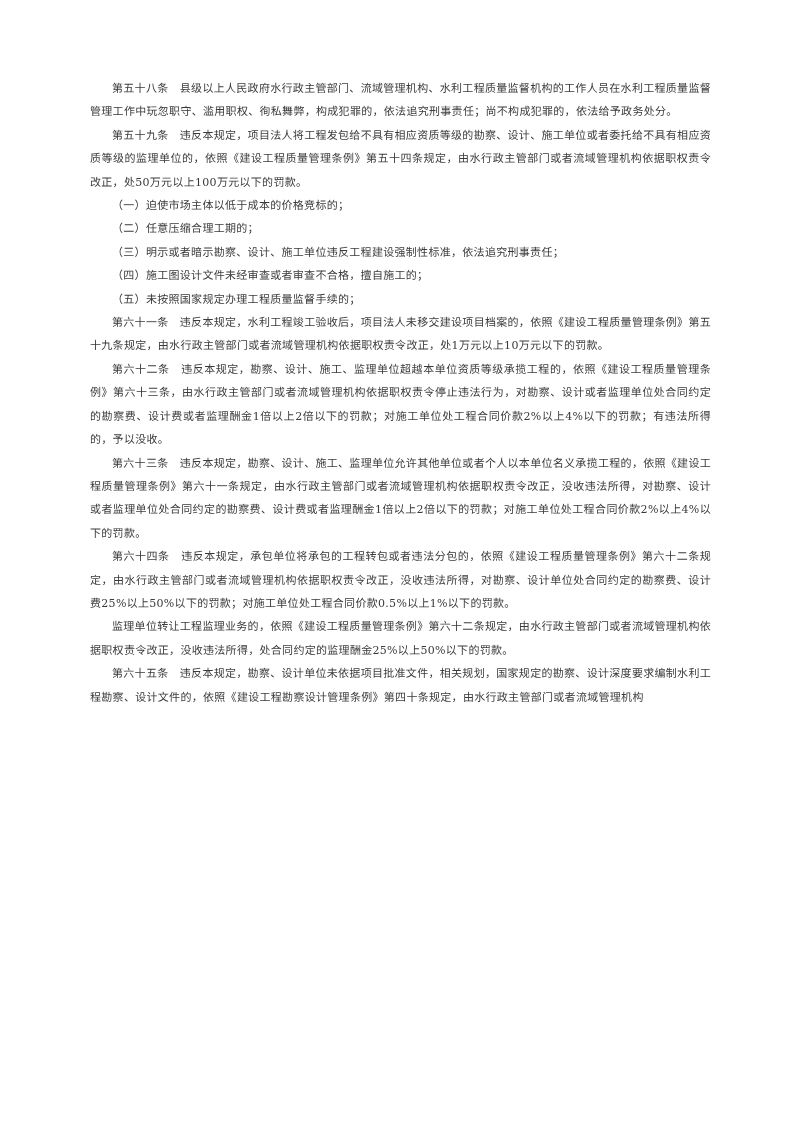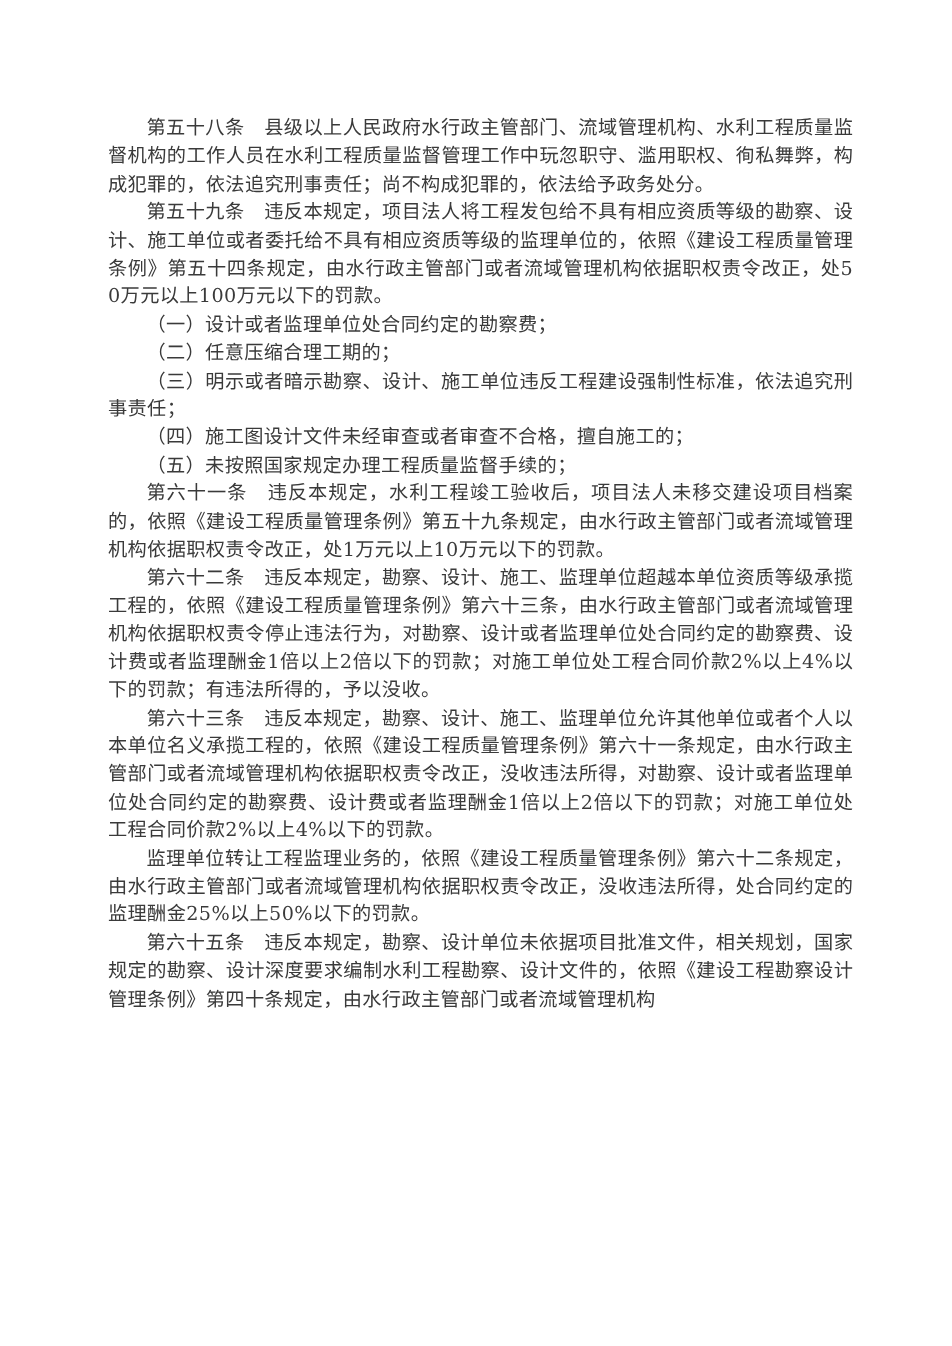--- a/index.html
+++ b/index.html
@@ -18,45 +18,45 @@
     height: 1122px;
     background: #ffffff;
     overflow: hidden;
   }
   .doc-content {
     position: absolute;
     left: 90px;
     top: 77px;
     width: 621px;
     color: #3a3a3a;
-    font-size: 16px;
+    font-size: 11px;
     line-height: 23.4px;
     text-align: justify;
     text-justify: inter-ideograph;
     letter-spacing: 0.3px;
-    margin-top: 18px;
   }
   .doc-content p {
     margin: 0;
     padding: 0;
     text-indent: 2em;
     word-break: break-all;
   }
 </style>
 </head>
 <body>
 
 <div class="page">
   <div class="doc-content">
     <p>第五十八条　县级以上人民政府水行政主管部门、流域管理机构、水利工程质量监督机构的工作人员在水利工程质量监督管理工作中玩忽职守、滥用职权、徇私舞弊，构成犯罪的，依法追究刑事责任；尚不构成犯罪的，依法给予政务处分。</p>
     <p>第五十九条　违反本规定，项目法人将工程发包给不具有相应资质等级的勘察、设计、施工单位或者委托给不具有相应资质等级的监理单位的，依照《建设工程质量管理条例》第五十四条规定，由水行政主管部门或者流域管理机构依据职权责令改正，处50万元以上100万元以下的罚款。</p>
-    <p>（一）设计或者监理单位处合同约定的勘察费；</p>
+    <p>（一）迫使市场主体以低于成本的价格竞标的；</p>
     <p>（二）任意压缩合理工期的；</p>
     <p>（三）明示或者暗示勘察、设计、施工单位违反工程建设强制性标准，依法追究刑事责任；</p>
     <p>（四）施工图设计文件未经审查或者审查不合格，擅自施工的；</p>
     <p>（五）未按照国家规定办理工程质量监督手续的；</p>
     <p>第六十一条　违反本规定，水利工程竣工验收后，项目法人未移交建设项目档案的，依照《建设工程质量管理条例》第五十九条规定，由水行政主管部门或者流域管理机构依据职权责令改正，处1万元以上10万元以下的罚款。</p>
     <p>第六十二条　违反本规定，勘察、设计、施工、监理单位超越本单位资质等级承揽工程的，依照《建设工程质量管理条例》第六十三条，由水行政主管部门或者流域管理机构依据职权责令停止违法行为，对勘察、设计或者监理单位处合同约定的勘察费、设计费或者监理酬金1倍以上2倍以下的罚款；对施工单位处工程合同价款2%以上4%以下的罚款；有违法所得的，予以没收。</p>
     <p>第六十三条　违反本规定，勘察、设计、施工、监理单位允许其他单位或者个人以本单位名义承揽工程的，依照《建设工程质量管理条例》第六十一条规定，由水行政主管部门或者流域管理机构依据职权责令改正，没收违法所得，对勘察、设计或者监理单位处合同约定的勘察费、设计费或者监理酬金1倍以上2倍以下的罚款；对施工单位处工程合同价款2%以上4%以下的罚款。</p>
+    <p>第六十四条　违反本规定，承包单位将承包的工程转包或者违法分包的，依照《建设工程质量管理条例》第六十二条规定，由水行政主管部门或者流域管理机构依据职权责令改正，没收违法所得，对勘察、设计单位处合同约定的勘察费、设计费25%以上50%以下的罚款；对施工单位处工程合同价款0.5%以上1%以下的罚款。</p>
     <p>监理单位转让工程监理业务的，依照《建设工程质量管理条例》第六十二条规定，由水行政主管部门或者流域管理机构依据职权责令改正，没收违法所得，处合同约定的监理酬金25%以上50%以下的罚款。</p>
     <p>第六十五条　违反本规定，勘察、设计单位未依据项目批准文件，相关规划，国家规定的勘察、设计深度要求编制水利工程勘察、设计文件的，依照《建设工程勘察设计管理条例》第四十条规定，由水行政主管部门或者流域管理机构</p>
   </div>
 </div>
 
 </body></html>

